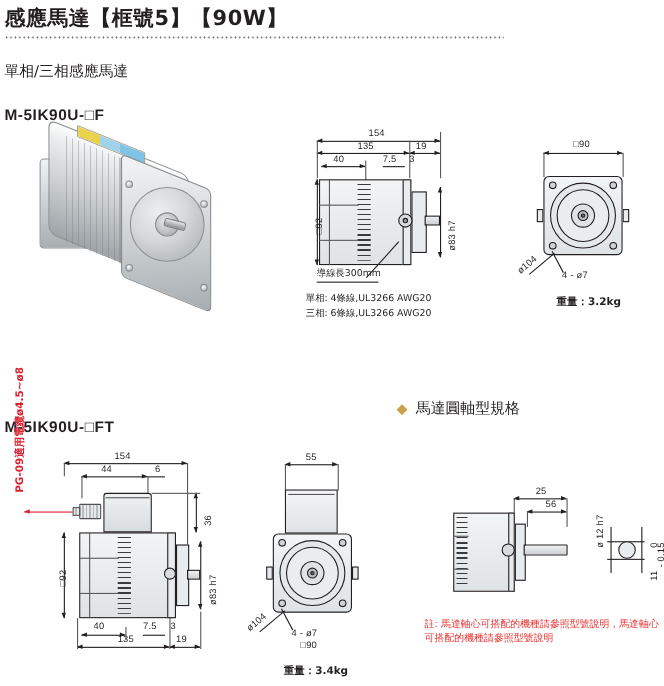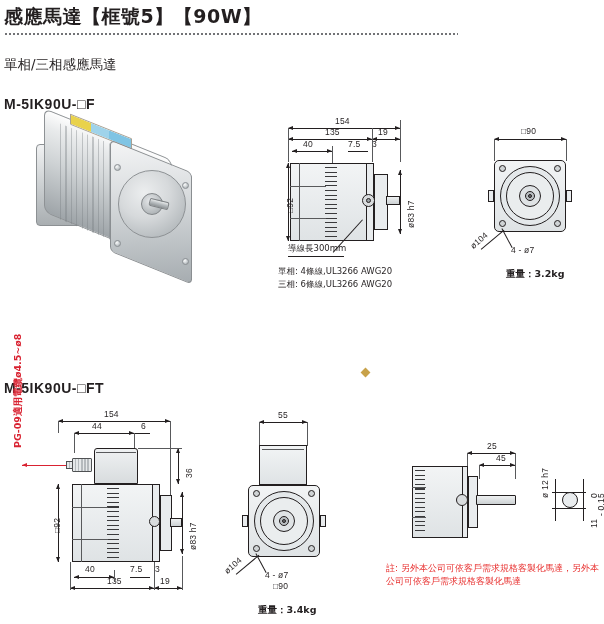--- a/index.html
+++ b/index.html
@@ -351,27 +351,28 @@
 
     <div class="leader" style="left:236px; top:574px; width:30px; transform:rotate(-40deg);"></div>
     <div class="dim" style="left:222px; top:568px; transform:rotate(-40deg); transform-origin:left top;">ø104</div>
     <div class="leader" style="left:256px; top:553px; width:22px; transform:rotate(62deg);"></div>
     <div class="dim" style="left:265px; top:570px;">4 - ø7</div>
     <div class="dim" style="left:273px; top:581px;">□90</div>
     <div class="weight" style="left:258px; top:604px;">重量：3.4kg</div>
   </div>
 
   <div class="bullet" style="left:362px; top:369px;"></div>
+  <div class="sec-h1" style="left:378px; top:362px;">馬達圓軸型規格</div>
 
   <div>
 
     <div class="dim" style="left:487px; top:441px;">25</div>
     <div class="dimline arrow-l arrow-r" style="left:467px; top:453px; width:48px;"></div>
 
-    <div class="dim" style="left:496px; top:453px;">45</div>
+    <div class="dim" style="left:496px; top:453px;">56</div>
     <div class="dimline arrow-l arrow-r" style="left:479px; top:465px; width:36px;"></div>
     <div class="extline lnv" style="left:467px; top:453px; height:22px;"></div>
     <div class="extline lnv" style="left:479px; top:465px; height:14px;"></div>
     <div class="extline lnv" style="left:515px; top:453px; height:26px;"></div>
 
     <div class="dwg-rect" style="left:412px; top:466px; width:56px; height:72px;"></div>
     <div class="dwg-fins" style="left:415px; top:470px; width:10px; height:64px;"></div>
     <div class="ln lnh" style="left:412px; top:487px; width:14px; background:#58595b;"></div>
     <div class="ln lnh" style="left:412px; top:517px; width:14px; background:#58595b;"></div>
     <div class="dwg-rect plain" style="left:462px; top:466px; width:6px; height:72px;"></div>
@@ -387,15 +388,15 @@
     <div class="ln lnh" style="left:552px; top:492px; width:34px; background:#231f20;"></div>
     <div class="ln lnh" style="left:552px; top:508px; width:34px; background:#231f20;"></div>
     <div class="dwg-circle" style="left:562px; top:492px; width:16px; height:16px; background:#e9ecee;"></div>
     <div class="center-h" style="left:548px; top:500.5px; width:42px;"></div>
     <div class="center-v" style="left:569.5px; top:486px; height:28px;"></div>
     <div class="dim rot" style="left:589px; top:498px;">0</div>
     <div class="dim rot" style="left:596px; top:516px;">- 0.15</div>
     <div class="dim rot" style="left:589px; top:528px;">11</div>
   </div>
 
-  <div class="red-note" style="left:386px; top:562px;">註: 另外本公司可依客戶需求規格客製化馬達，另外本公司可依客戶需求規格客製化馬達</div>
+  <div class="red-note" style="left:386px; top:562px;">註: 馬達軸心可搭配的機種請參照型號說明，馬達軸心可搭配的機種請參照型號說明</div>
 
 </div>
 
 </body></html>

